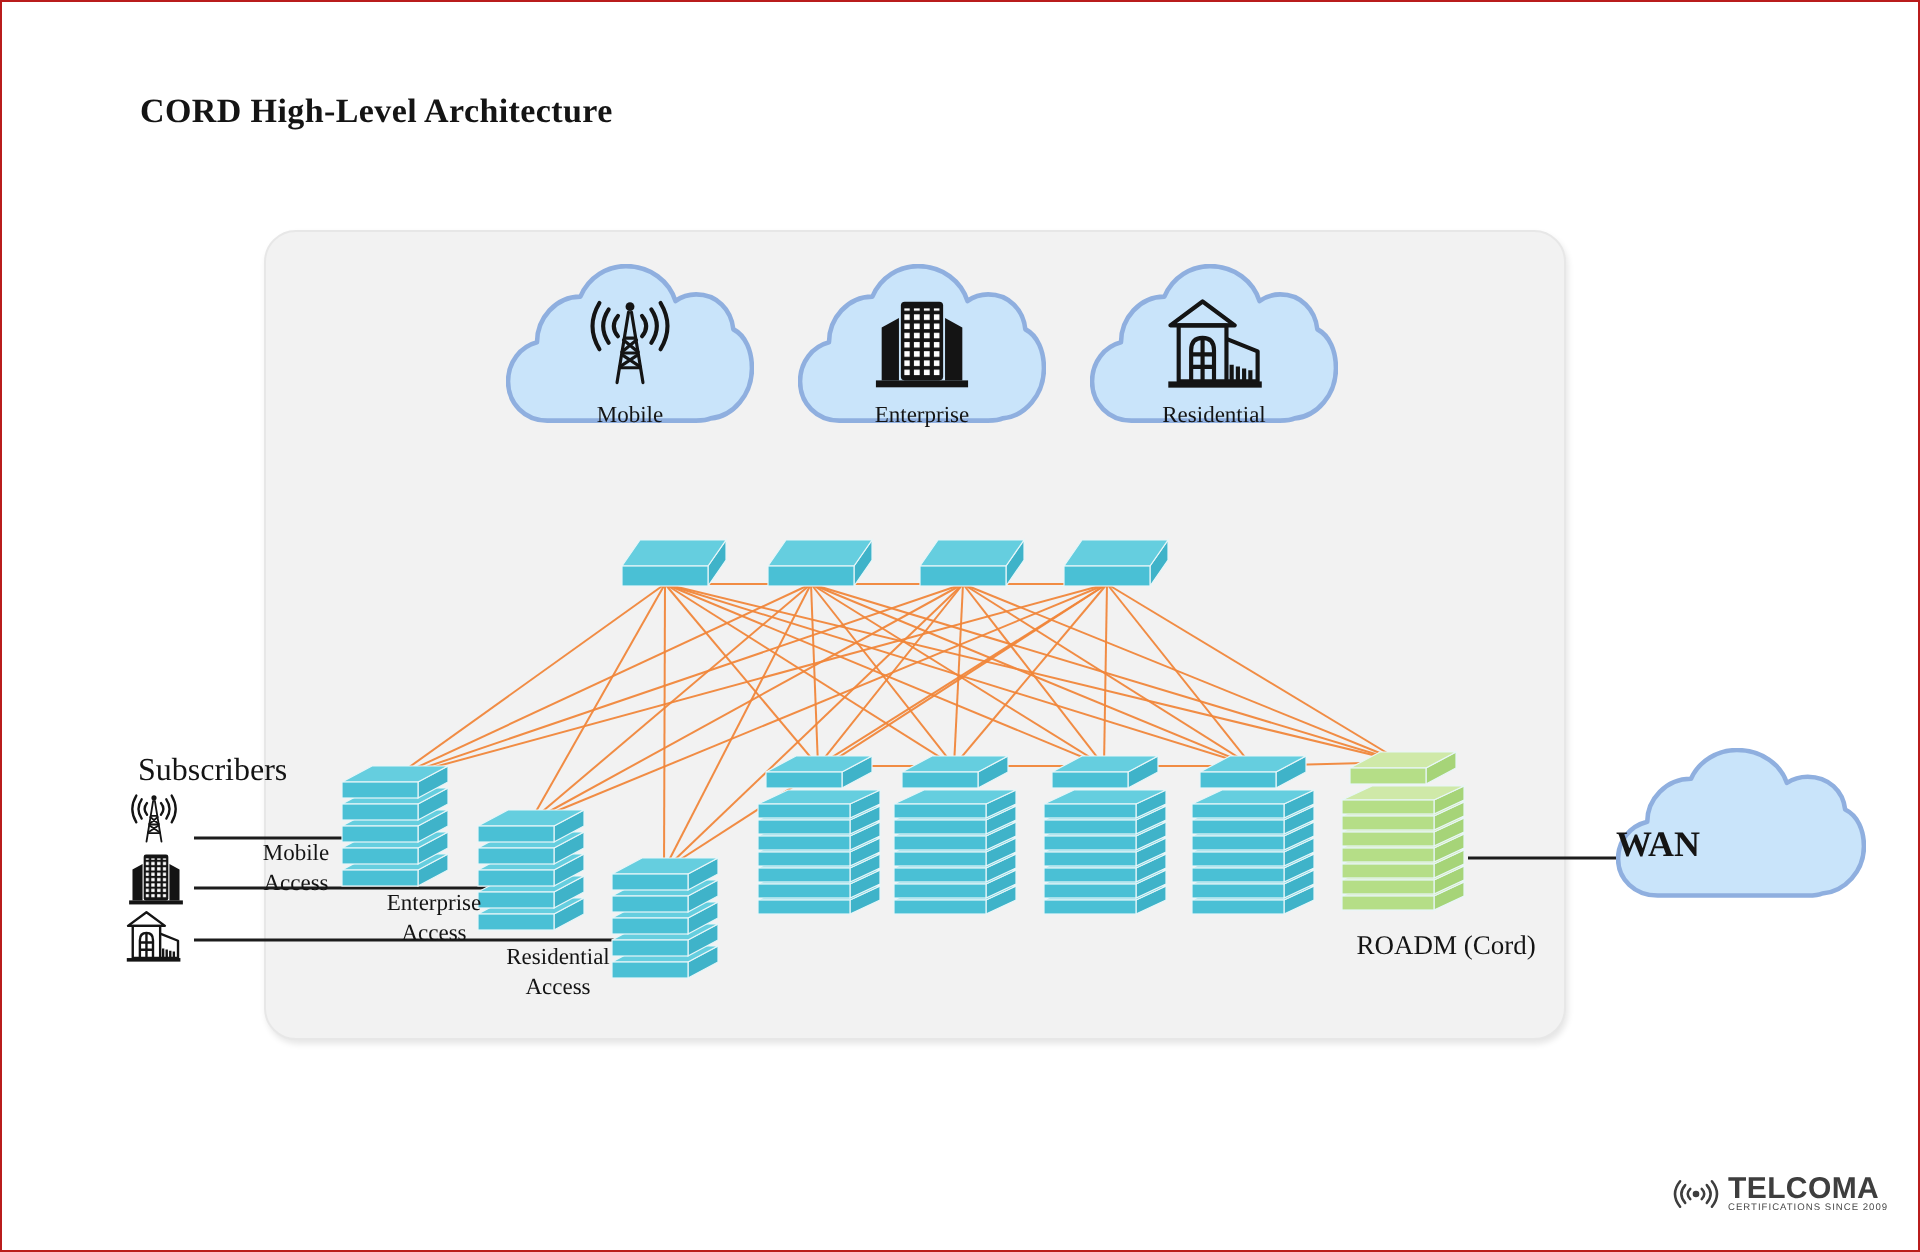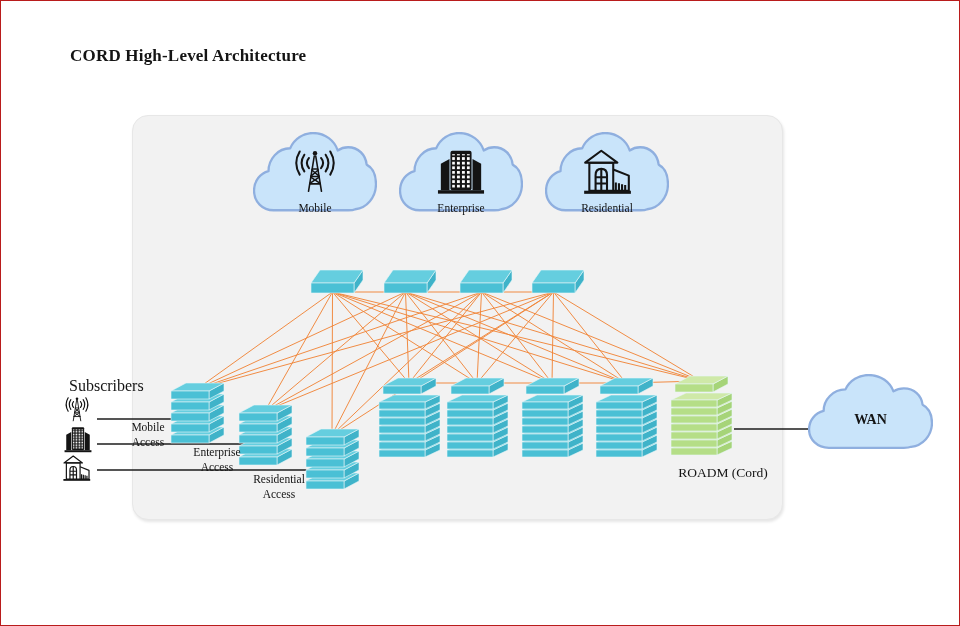--- a/index.html
+++ b/index.html
@@ -9,21 +9,21 @@
          border:1px solid #e7e7e7;border-radius:16px;box-shadow:1px 2px 3px rgba(0,0,0,.10);}
   #shapes-svg{position:absolute;left:0;top:0;width:960px;height:626px;}
   .title{position:absolute;left:69px;top:45px;font-size:17px;font-weight:bold;letter-spacing:.2px;}
   .bar{position:absolute;left:158px;top:224px;width:592px;height:29px;background:#dde1ca;
        border:1px solid #d0d4ba;border-radius:5px;display:flex;align-items:center;justify-content:center;
        font-weight:bold;font-size:13.5px;box-sizing:border-box;}
   .cloud{position:absolute;}
   .cloud .bg{position:absolute;left:0;top:0;width:100%;height:100%;}
   .cloud .ic{position:absolute;left:50%;transform:translateX(-50%);}
   .cloud .cl{position:absolute;left:0;right:0;bottom:5px;text-align:center;font-size:11.5px;}
-  .wan-lbl{position:absolute;left:0;right:0;top:38px;text-align:center;font-size:14px;font-weight:bold;}
+  .wan-lbl{position:absolute;left:0;right:0;top:38px;font-size:18px;font-weight:bold;}
   .lbl{position:absolute;font-size:11.5px;line-height:14.5px;text-align:center;}
   .lbl.big{font-size:13.5px;line-height:16px;}
   .subs-title{position:absolute;left:44px;top:376px;font-size:16px;margin-left:24px;}
   .sub-ic{position:absolute;}
   .logo{position:absolute;left:833px;top:585px;display:flex;align-items:center;gap:2px;
         font-family:"Liberation Sans",sans-serif;color:#3e3e3e;}
   .logo-name{font-size:15px;font-weight:bold;letter-spacing:.2px;line-height:15px;}
   .logo-tag{font-size:4.8px;letter-spacing:.5px;color:#4a4a4a;}
 </style>
 </head>
@@ -381,14 +381,23 @@
 
   <div class="lbl big" style="left:647px;top:464px;width:150px">ROADM (Cord)</div>
 
   <div class="cloud" style="left:807px;top:373px;width:125px;height:82px">
     <svg class="bg" viewBox="0 0 120 80" preserveAspectRatio="none">
         <use href="#sym-cloud" xlink:href="#sym-cloud"></use>
       </svg>
     <div class="wan-lbl">WAN</div>
   </div>
 
+  <div class="logo">
+    <svg width="28" height="22" viewBox="0 0 44 28">
+        <use href="#sym-waves" xlink:href="#sym-waves"></use>
+      </svg>
+    <div>
+      <div class="logo-name">TELCOMA</div>
+      <div class="logo-tag">CERTIFICATIONS SINCE 2009</div>
+    </div>
+  </div>
 
 </div>
 
 </body></html>

